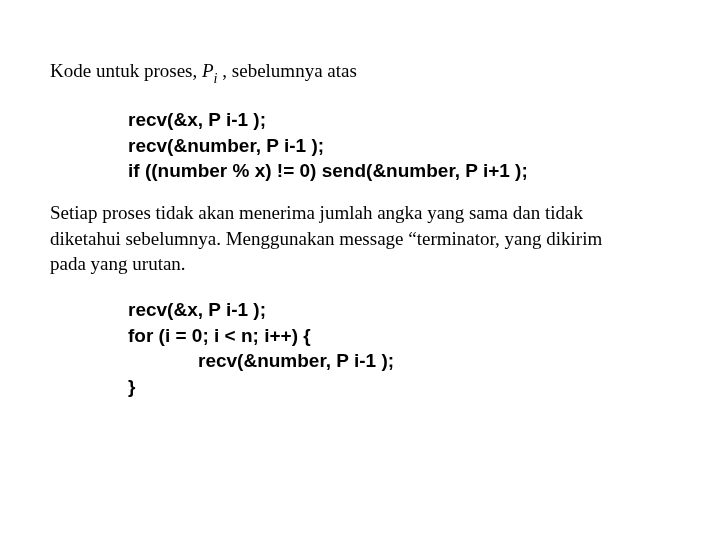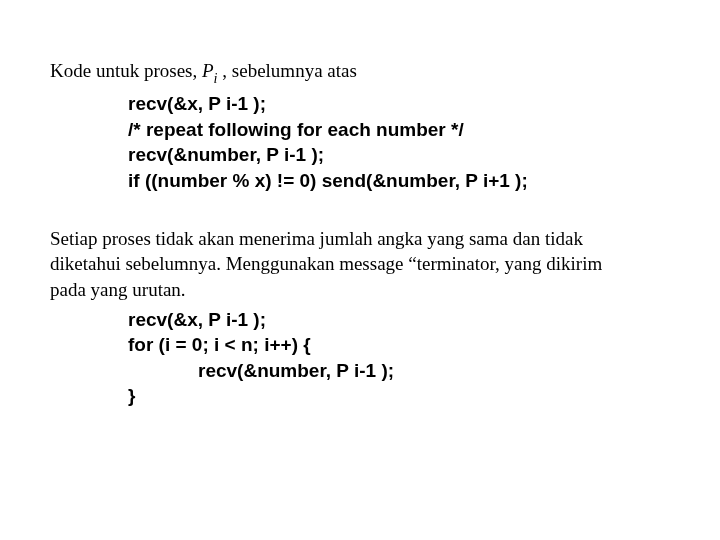--- a/index.html
+++ b/index.html
@@ -27,44 +27,43 @@
     font-weight: bold;
     font-size: 19px;
   }
   .indent-1 {
     padding-left: 78px;
   }
   .indent-2 {
     padding-left: 148px;
   }
   .block {
-    margin-top: 4px;
+    margin-top: 20px;
   }
   .para2 {
-    margin-top: 32px;
+    margin-top: 16px;
   }
   .sub {
     font-size: 0.75em;
     vertical-align: sub;
     position: relative;
     top: 0.05em;
   }
 </style>
 </head>
 <body>
 
 <div class="page">
 
   <div class="prose">
     <span>Kode untuk proses, </span><span class="italic">P</span><span class="italic sub">i</span><span> , sebelumnya atas</span>
   </div>
 
   <div class="block">
     <div class="mono indent-1">recv(&amp;x, P i-1 );</div>
-    <div class="mono indent-1">/* repeat following for each number */</div>
     <div class="mono indent-1">recv(&amp;number, P i-1 );</div>
     <div class="mono indent-1">if ((number % x) != 0) send(&amp;number, P i+1 );</div>
   </div>
 
   <div class="prose para2">
     <div>Setiap proses tidak akan menerima jumlah angka yang sama dan tidak</div>
     <div>diketahui sebelumnya. Menggunakan message “terminator, yang dikirim</div>
     <div>pada yang urutan.</div>
   </div>
 

